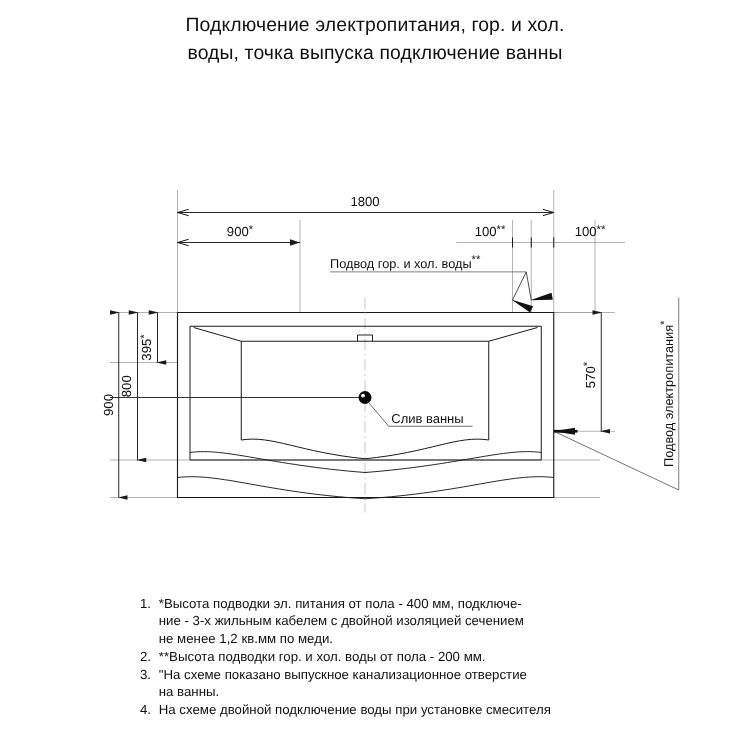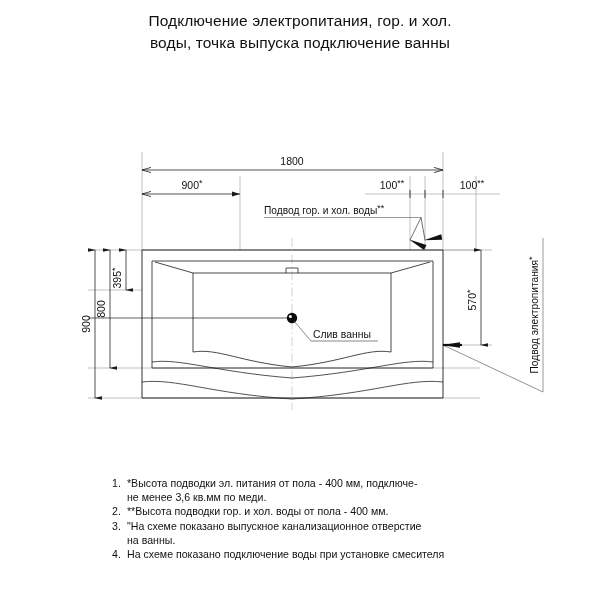--- a/index.html
+++ b/index.html
@@ -242,33 +242,34 @@
     </g>
 
   </svg>
 
   <div class="notes">
 
     <div class="note-row">
       <span class="note-num">1.</span>
       <span class="note-text">*Высота подводки эл. питания от пола - 400 мм, подключе-</span>
     </div>
-    <div class="note-cont">не менее 3,6 кв.мм по меди.</div>
+    <div class="note-cont">ние - 3-х жильным кабелем с двойной изоляцией сечением</div>
+    <div class="note-cont">не менее 1,2 кв.мм по меди.</div>
 
     <div class="note-row">
       <span class="note-num">2.</span>
-      <span class="note-text">**Высота подводки гор. и хол. воды от пола - 400 мм.</span>
+      <span class="note-text">**Высота подводки гор. и хол. воды от пола - 200 мм.</span>
     </div>
 
     <div class="note-row">
       <span class="note-num">3.</span>
       <span class="note-text">"На схеме показано выпускное канализационное отверстие</span>
     </div>
     <div class="note-cont">на ванны.</div>
 
     <div class="note-row">
       <span class="note-num">4.</span>
-      <span class="note-text">На схеме показано подключение воды при установке смесителя</span>
+      <span class="note-text">На схеме двойной подключение воды при установке смесителя</span>
     </div>
 
   </div>
 
 </div>
 
 </body></html>

